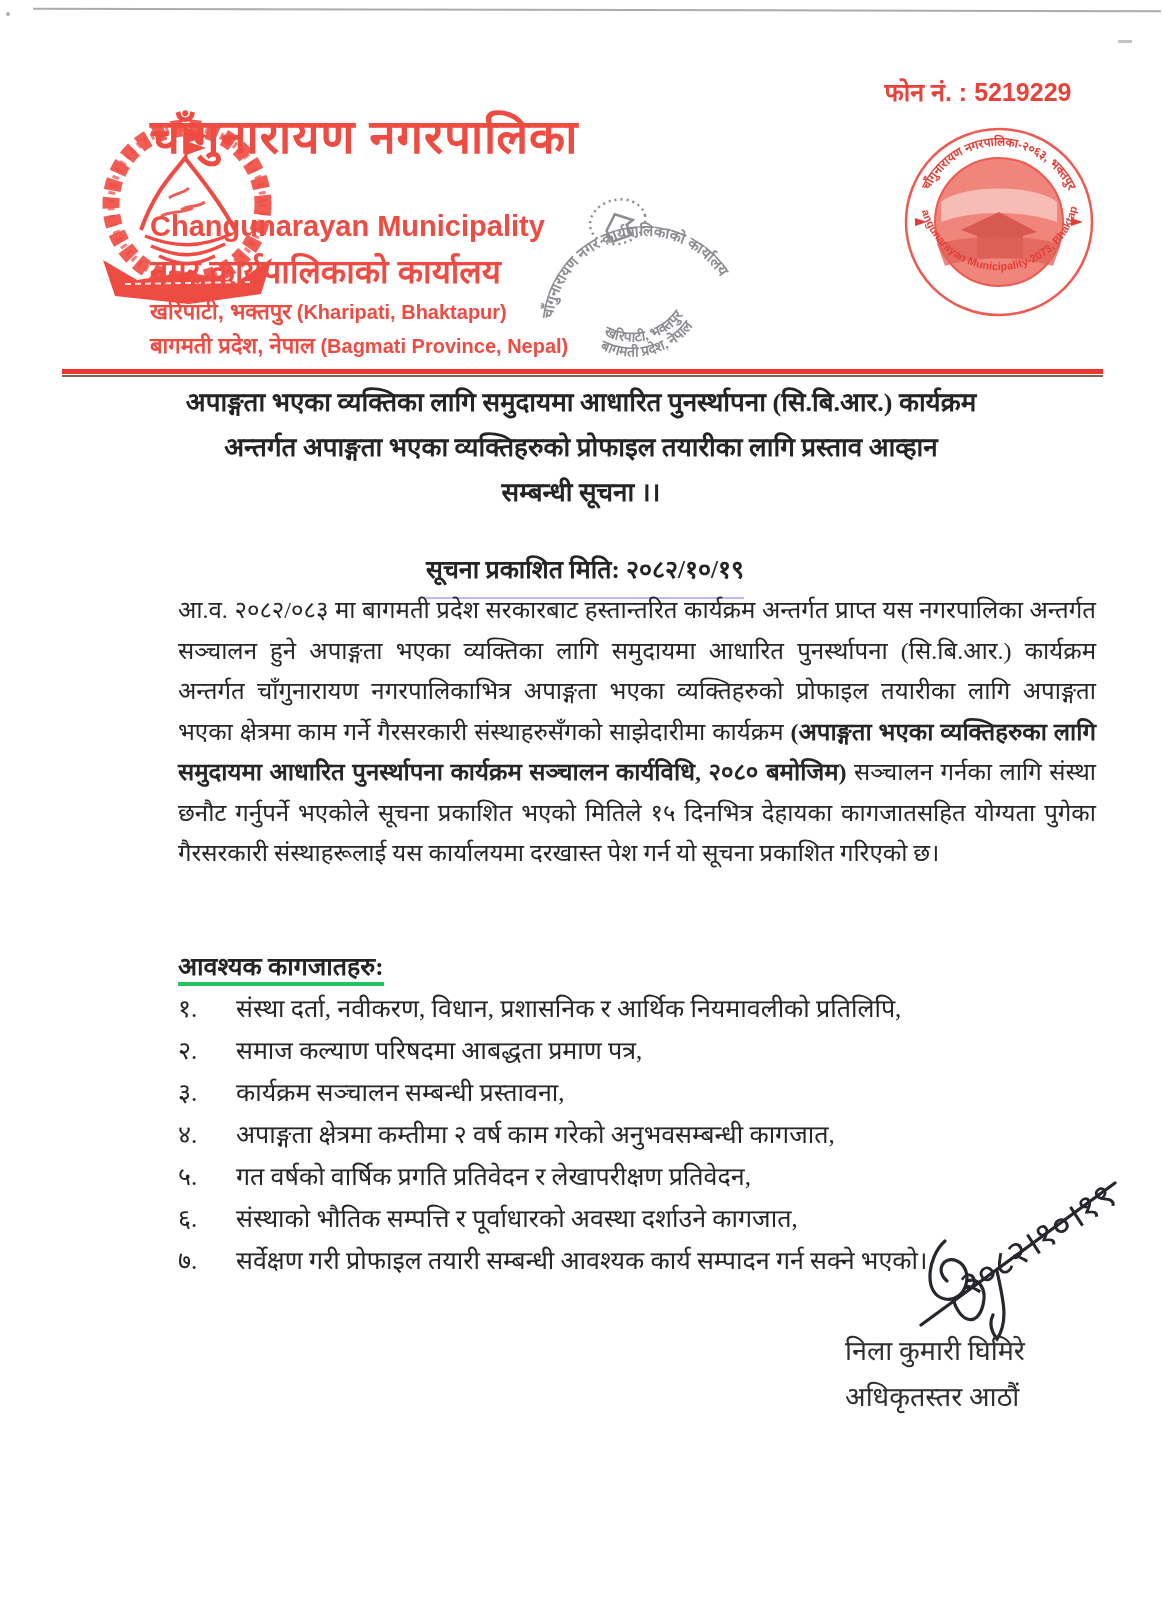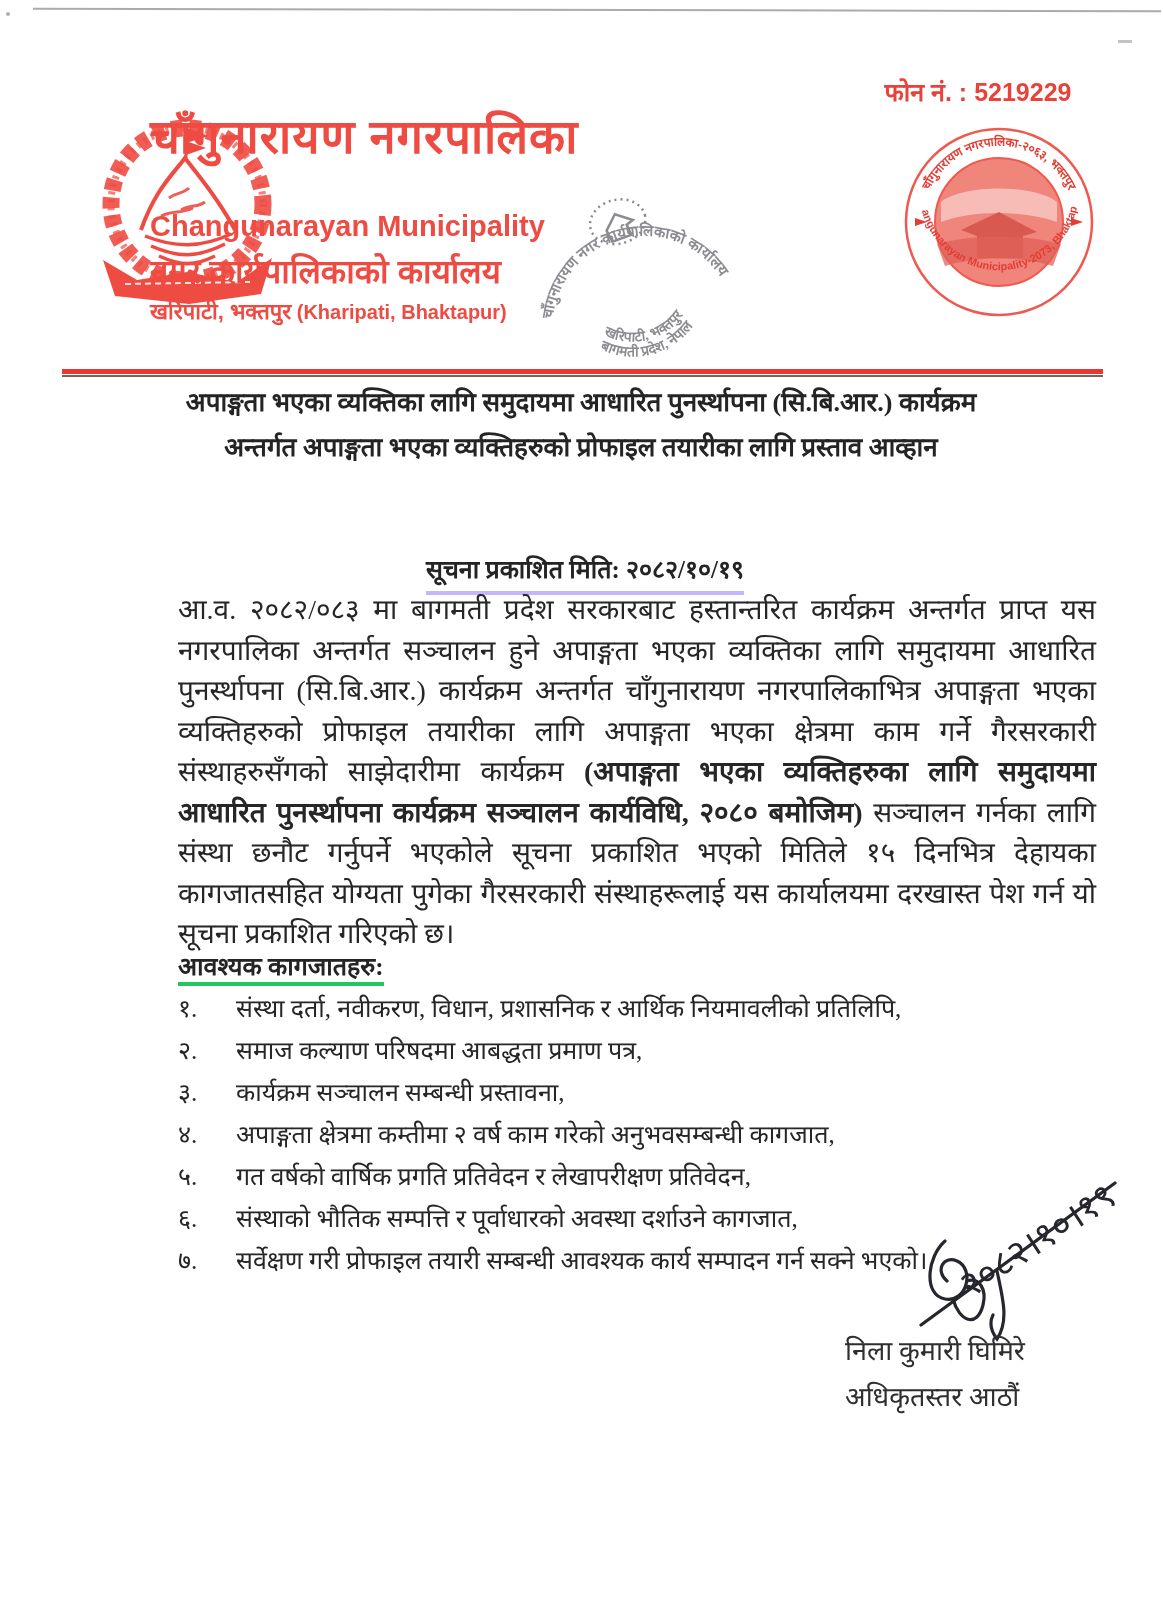--- a/index.html
+++ b/index.html
@@ -35,23 +35,23 @@
 
   .rule{left:62px;top:369px;width:1041px;}
   .rule .r1{height:5px;background:#e8382f;}
   .rule .r2{height:2px;background:#6b4340;margin-top:1px;opacity:.85;}
 
   
   .subject{left:146px;top:380px;width:870px;text-align:center;
     font-size:26px;font-weight:bold;color:#242424;line-height:45px;}
 
   .dateline{left:150px;top:551px;width:870px;text-align:center;font-size:25px;font-weight:bold;color:#242424;}
-  .dateline span{border-bottom:4px solid #c4b5fd;padding-bottom:8px;}
-
-  .bodytext{left:178px;top:590px;width:918px;font-size:28px;line-height:40.5px;
+  .dateline span{border-bottom:2px solid #c4b5fd;padding-bottom:14px;}
+
+  .bodytext{left:178px;top:590px;width:918px;font-size:24px;line-height:40.5px;
     text-align:justify;color:#262626;}
   .bodytext b{font-weight:bold;}
 
   .doc-head{left:178px;top:948px;font-size:25px;font-weight:bold;color:#242424;}
   .doc-head span{border-bottom:4px solid #22c55e;padding-bottom:2px;}
 
   .doc-list{left:178px;top:988px;width:920px;font-size:25px;color:#262626;}
   .doc-item{display:flex;line-height:42px;}
   .doc-item .num{width:58px;flex:0 0 58px;}
   .doc-item .txt{flex:1;}
@@ -87,20 +87,21 @@
       <path d="M40 172 L165 170" stroke="#ffffff" stroke-width="2" stroke-dasharray="6 4" opacity=".85"></path>
     </g>
   </svg>
 </div>
 
 <div class="abs head-center">
   <div class="h-np">चाँगुनारायण नगरपालिका</div>
   <div class="h-en">Changunarayan Municipality</div>
   <div class="h-office-np">नगर कार्यपालिकाको कार्यालय</div>
   <div class="h-addr"><span>खरिपाटी, भक्तपुर</span><span class="lat"> (Kharipati, Bhaktapur)</span></div>
+  <div class="h-addr"><span>बागमती प्रदेश, नेपाल</span><span class="lat"> (Bagmati Province, Nepal)</span></div>
 </div>
 
 <div class="abs seal">
   <svg width="192" height="192" viewBox="0 0 192 192">
     <defs>
       <path id="sealTop" d="M 22 118 A 77 77 0 1 1 170 118"></path>
       <path id="sealBottom" d="M 18 82 A 80 80 0 0 0 174 82"></path>
     </defs>
     <circle cx="96" cy="96" r="93" fill="none" stroke="#ef5a50" stroke-width="2.5"></circle>
     <circle cx="96" cy="96" r="64" fill="#f0857c" stroke="#ef5a50" stroke-width="2"></circle>
@@ -141,20 +142,21 @@
 </div>
 
 <div class="abs rule">
   <div class="r1"></div>
   <div class="r2"></div>
 </div>
 
 <div class="abs subject">
   <div>अपाङ्गता भएका व्यक्तिका लागि समुदायमा आधारित पुनर्स्थापना (सि.बि.आर.) कार्यक्रम</div>
   <div>अन्तर्गत अपाङ्गता भएका व्यक्तिहरुको प्रोफाइल तयारीका लागि प्रस्ताव आव्हान</div>
+  <div>सम्बन्धी सूचना ।।</div>
 </div>
 
 <div class="abs dateline">
   <span>सूचना प्रकाशित मिति: २०८२/१०/१९</span>
 </div>
 
 <div class="abs bodytext"><span>आ.व. २०८२/०८३ मा बागमती प्रदेश सरकारबाट हस्तान्तरित कार्यक्रम अन्तर्गत प्राप्त यस नगरपालिका अन्तर्गत सञ्चालन हुने अपाङ्गता भएका व्यक्तिका लागि समुदायमा आधारित पुनर्स्थापना (सि.बि.आर.) कार्यक्रम अन्तर्गत चाँगुनारायण नगरपालिकाभित्र अपाङ्गता भएका व्यक्तिहरुको प्रोफाइल तयारीका लागि अपाङ्गता भएका क्षेत्रमा काम गर्ने गैरसरकारी संस्थाहरुसँगको साझेदारीमा कार्यक्रम </span><b>(अपाङ्गता भएका व्यक्तिहरुका लागि समुदायमा आधारित पुनर्स्थापना कार्यक्रम सञ्चालन कार्यविधि, २०८० बमोजिम)</b><span> सञ्चालन गर्नका लागि संस्था छनौट गर्नुपर्ने भएकोले सूचना प्रकाशित भएको मितिले १५ दिनभित्र देहायका कागजातसहित योग्यता पुगेका गैरसरकारी संस्थाहरूलाई यस कार्यालयमा दरखास्त पेश गर्न यो सूचना प्रकाशित गरिएको छ।</span></div>
 
 <div class="abs doc-head">
   <span>आवश्यक कागजातहरु:</span>

